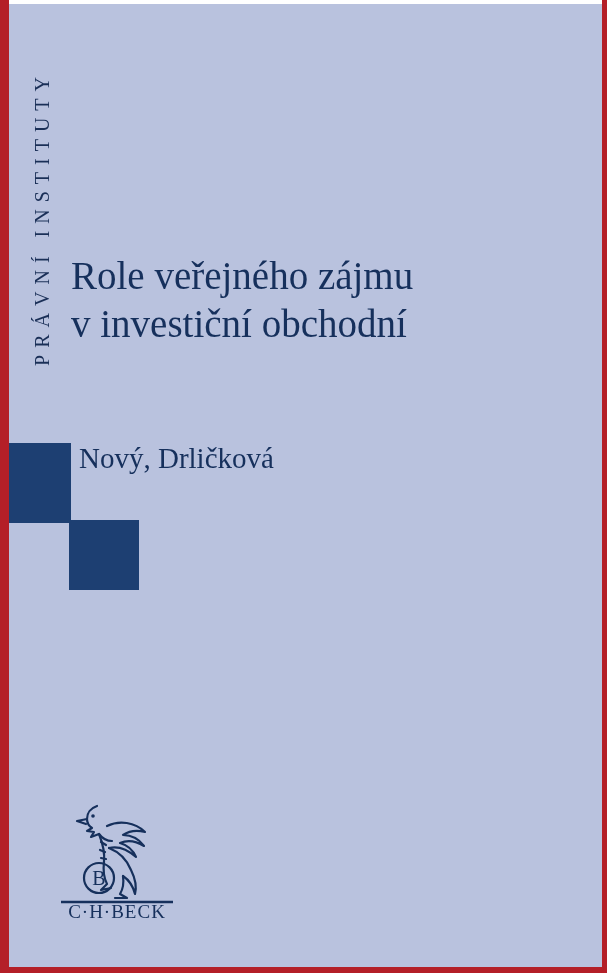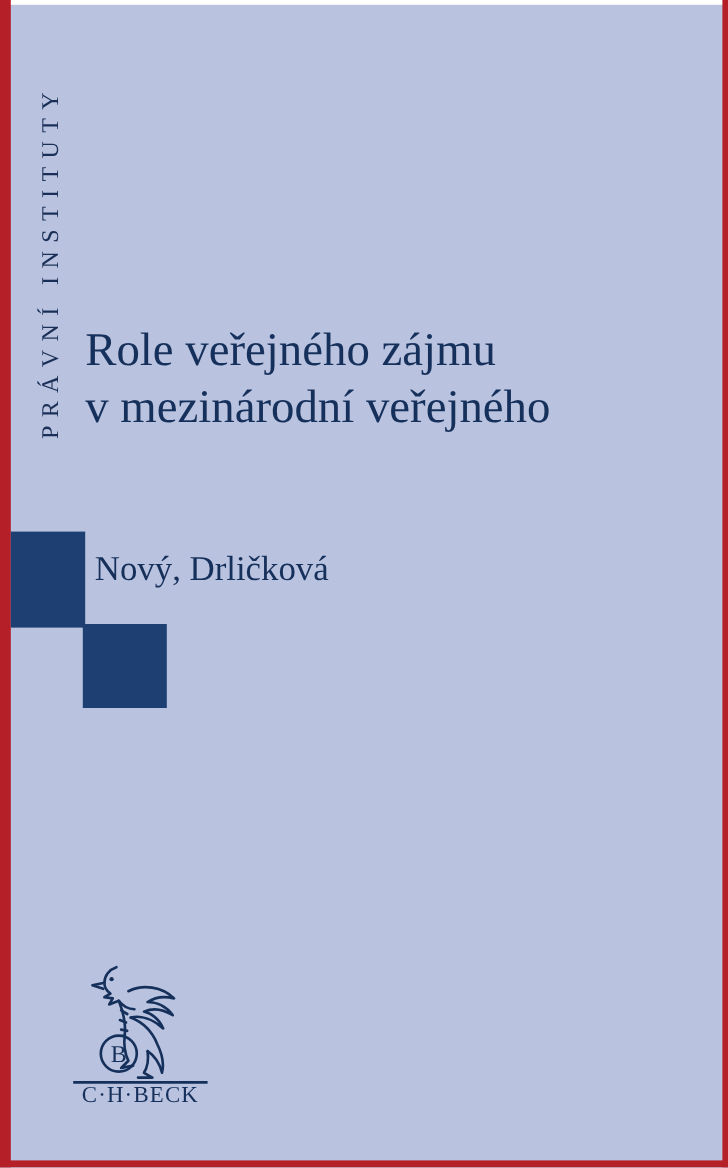--- a/index.html
+++ b/index.html
@@ -92,35 +92,35 @@
     top: 520px;
     width: 70px;
     height: 70px;
     background: #1d3f72;
   }
 
   
   .title-block {
     position: absolute;
     left: 71px;
-    top: 268px;
+    top: 252px;
     width: 500px;
   }
   .title-line {
     font-family: "Liberation Serif", serif;
     font-size: 39px;
     line-height: 48px;
     color: #16305c;
     white-space: nowrap;
   }
 
   .authors {
     position: absolute;
     left: 79px;
-    top: 458px;
+    top: 442px;
     font-family: "Liberation Serif", serif;
     font-size: 29px;
     color: #16305c;
   }
 
   
   .logo {
     position: absolute;
     left: 57px;
     top: 790px;
@@ -141,21 +141,21 @@
 
   <div class="series-label">
     <span>PRÁVNÍ INSTITUTY</span>
   </div>
 
   <div class="square-a"></div>
   <div class="square-b"></div>
 
   <div class="title-block">
     <div class="title-line">Role veřejného zájmu</div>
-    <div class="title-line">v mezinárodní veřejného</div>
+    <div class="title-line">v investiční obchodní</div>
   </div>
 
   <div class="authors">Nový, Drličková</div>
 
   <div class="logo">
     <svg width="120" height="130" viewBox="0 0 120 130" xmlns="http://www.w3.org/2000/svg">
 
       <g fill="none" stroke="#16305c" stroke-width="2.2" stroke-linejoin="round" stroke-linecap="round">
 
         <path d="M40 16 C34 18 30 23 30 29 C30 33 32 36 35 38 L30 41 L37 42 L34 47 L42 44 C45 48 50 51 55 51"></path>

